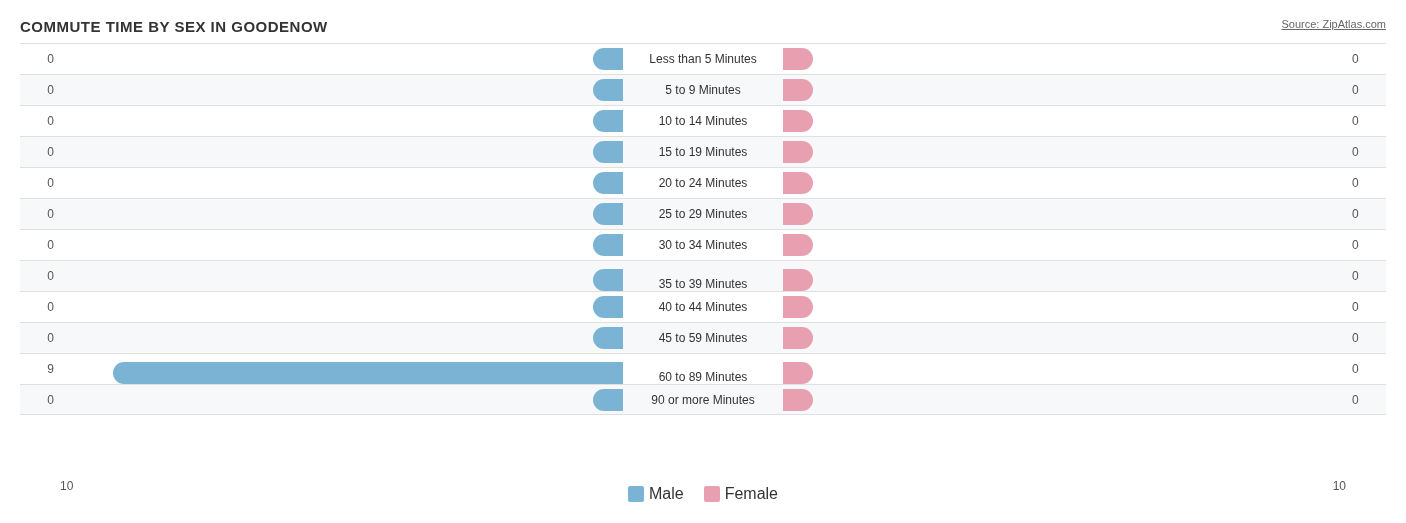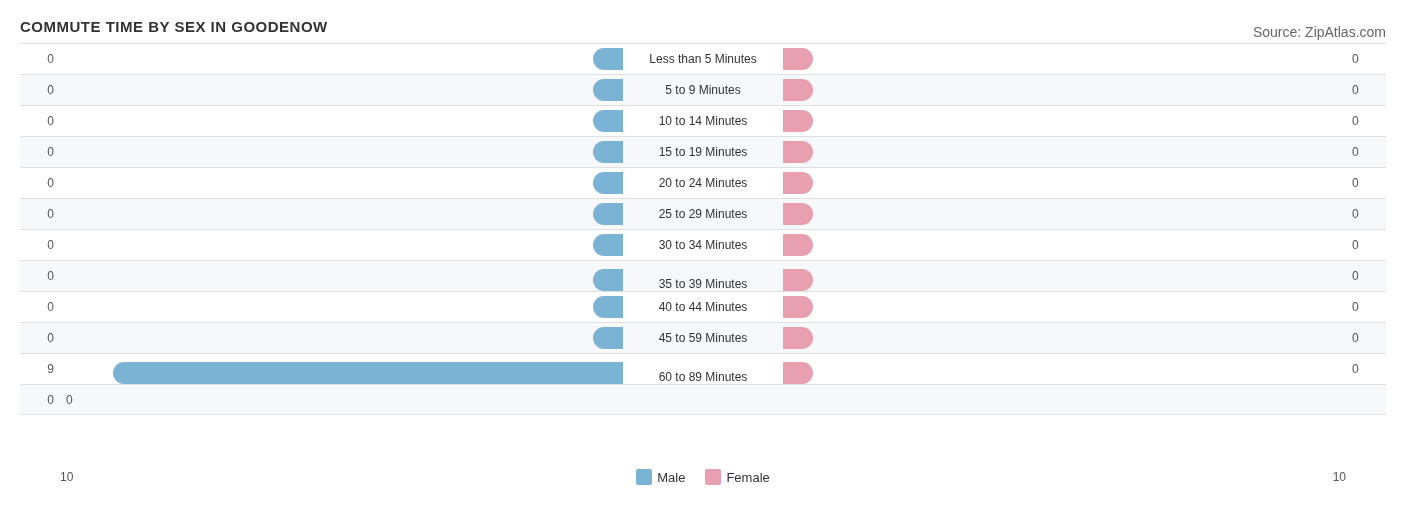--- a/index.html
+++ b/index.html
@@ -19,24 +19,25 @@
     .chart-title {
       font-size: 15px;
       font-weight: bold;
       color: #333;
       text-transform: uppercase;
       letter-spacing: 0.5px;
       margin-bottom: 8px;
     }
     .source-label {
       position: absolute;
-      top: 24px;
+      top: 18px;
       right: 20px;
-      font-size: 14px;
+      font-size: 11px;
       color: #666;
+      text-decoration: underline;
     }
     .chart-area {
       position: relative;
       width: 100%;
       height: 420px;
     }
     .row {
       display: flex;
       align-items: center;
       height: 31px;
@@ -113,22 +114,23 @@
     }
     .legend {
       display: flex;
       align-items: center;
       gap: 20px;
     }
     .legend-item {
       display: flex;
       align-items: center;
       gap: 5px;
-      font-size: 13px;
+      font-size: 16px;
       color: #333;
+      margin-top: 16px;
     }
     .legend-box {
       width: 16px;
       height: 16px;
       border-radius: 2px;
     }
     .row-bg-even {
       background: #f7f8fa;
     }
     .row-bg-odd {
@@ -303,20 +305,31 @@
             <span class="label-center">60 to 89 Minutes</span>
           </div>
           <div class="female-side">
             <div class="female-bar" style="width: 30px;"></div>
           </div>
         </div>
         <div class="right-val">0</div>
       </div>
       <div class="row row-bg-even">
         <div class="left-val">0</div>
+        <div style="flex: 1 1 0%; display: flex; align-items: center; height: 100%;">
+          <div class="male-side">
+            <div class="male-bar" style="width: 30px;"></div>
+          </div>
+          <div class="center-label-wrap">
+            <span class="label-center">90 or more Minutes</span>
+          </div>
+          <div class="female-side">
+            <div class="female-bar" style="width: 30px;"></div>
+          </div>
+        </div>
         <div class="right-val">0</div>
       </div>
     </div>
 
   <div class="chart-footer">
     <div class="axis-val">10</div>
     <div class="legend">
       <div class="legend-item">
         <div class="legend-box" style="background:#7ab3d4;"></div>
         <span>Male</span>

